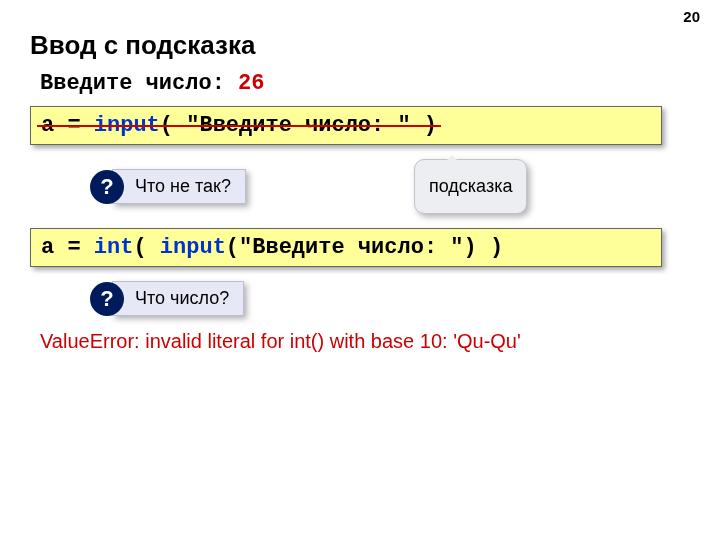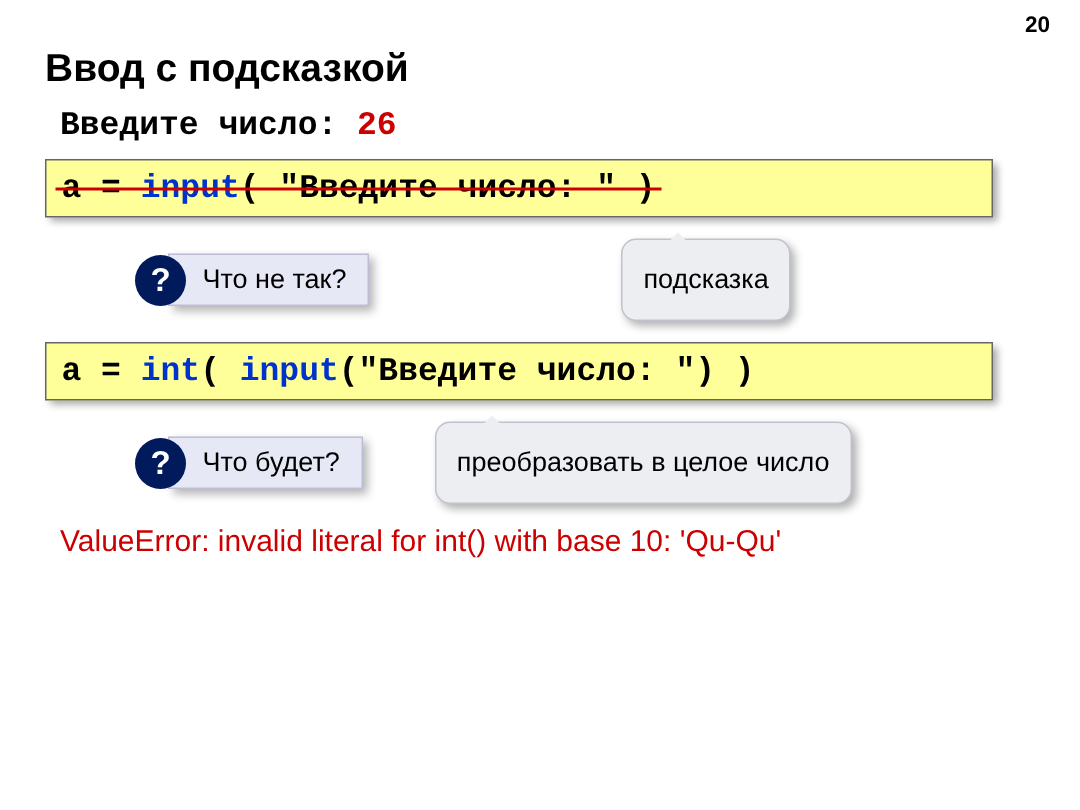--- a/index.html
+++ b/index.html
@@ -116,21 +116,21 @@
     font-family: Arial, Helvetica, sans-serif;
   }
 </style>
 </head>
 <body>
 
 <div class="page-num">20</div>
 
 <div class="content">
 
-  <h1 class="title">Ввод с подсказкой</h1>
+  <h1 class="title">Ввод с подсказка</h1>
 
   <div class="mono prompt-line">
     <span>Введите число: </span><span class="red">26</span>
   </div>
 
   <div class="codebox mono">
     <span class="strike-wrap">
       <span>a = </span><span class="blue">input</span><span>( "Введите число: " )</span>
     </span>
   </div>
@@ -140,20 +140,19 @@
     <div class="question-label">Что не так?</div>
     <div class="callout tail-up far-right">подсказка</div>
   </div>
 
   <div class="codebox mono">
     <span>a = </span><span class="blue">int</span><span>( </span><span class="blue">input</span><span>("Введите число: ")</span><span> )</span>
   </div>
 
   <div class="row">
     <div class="qmark">?</div>
-    <div class="question-label">Что будет?</div>
-    <div class="callout tail-up" style="margin-left:30px;">преобразовать в целое число</div>
+    <div class="question-label">Что число?</div>
   </div>
 
 
   <div class="error-line">ValueError: invalid literal for int() with base 10: 'Qu-Qu'</div>
 
 </div>
 
 </body></html>

